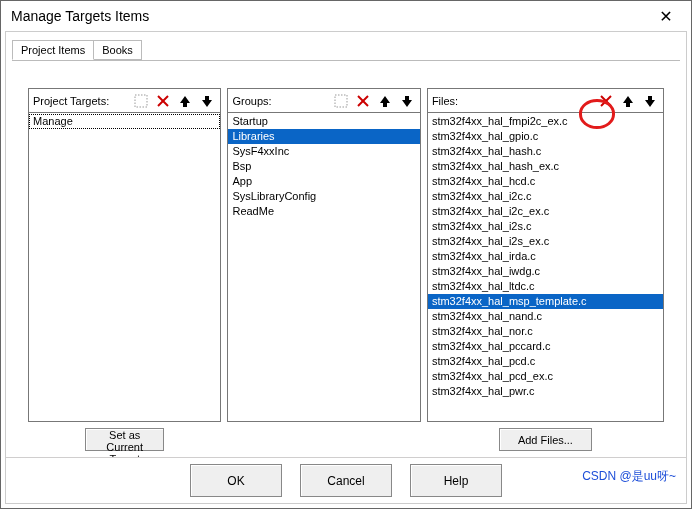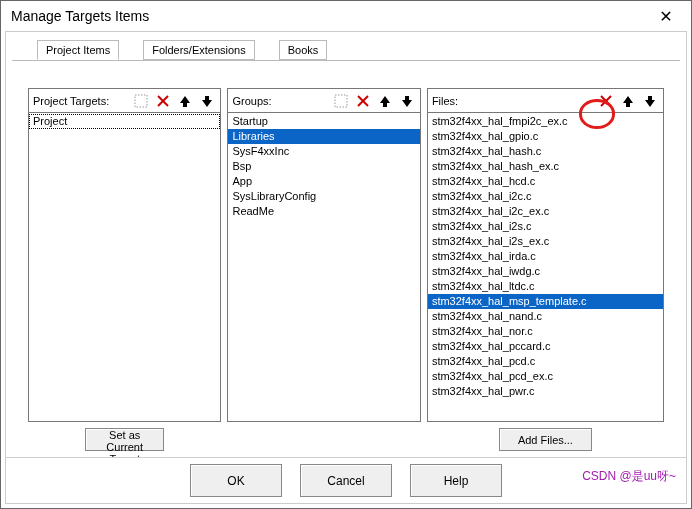--- a/index.html
+++ b/index.html
@@ -3,21 +3,21 @@
 <meta charset="utf-8">
 <style>
   * { box-sizing: border-box; }
   html, body { margin:0; padding:0; font-family: "Tahoma", sans-serif; font-size: 12px; color:#000; }
   .window { width:692px; height:509px; border:1px solid #666; background:#fff; position:relative; display:flex; flex-direction:column; }
   .titlebar { height:30px; display:flex; align-items:center; padding:0 10px; font-size:14px; }
   .titlebar .title { flex:1; }
   .titlebar .close { width:30px; text-align:center; cursor:default; font-size:16px; }
   .outer-frame { flex:1; margin:0 4px 4px 4px; border:1px solid #ccc; background:#fff; display:flex; flex-direction:column; }
   .tabs { display:flex; padding: 8px 6px 0 6px; font-size:11px; }
-  .tab { padding:3px 8px; border:1px solid #bbb; background:#fff; margin-right:-1px; position:relative;margin-left:25px; }
+  .tab { padding:3px 8px; border:1px solid #bbb; background:#fff; margin-right:-1px; position:relative; }
   .tab.active { border-bottom:1px solid #fff; z-index:2; }
   .tab-underline { border-top:1px solid #bbb; margin:0 6px -1px 6px; }
   .body { flex:1; display:flex; flex-direction:column; padding:28px 22px 6px 22px; gap:6px; }
   .columns { flex:1; display:flex; gap:6px; min-height:0; }
   .col { display:flex; flex-direction:column; flex:1; min-width:0; }
   .col.targets { flex-basis:31%; }
   .col.groups  { flex-basis:31%; }
   .col.files   { flex-basis:38%; }
   .col-header { display:flex; align-items:center; height:24px; border:1px solid #777; border-bottom:none; padding:0 2px 0 4px; background:#fff; }
   .col-header .label { flex:1; font-size:11px; }
@@ -28,38 +28,37 @@
   .listbox::-webkit-scrollbar-track { background:#efefef; border-left:1px solid #ccc; }
   .listbox::-webkit-scrollbar-thumb { background:#cdcdcd; border:1px solid #bbb; }
   .listitem { padding:0 4px; height:15px; line-height:15px; white-space:nowrap; overflow:hidden; text-overflow:clip; }
   .listitem.selected { background:#0a65c6; color:#fff; }
   .listitem.focusrow { outline:1px dotted #000; outline-offset:-1px; }
   .btnrow { display:flex; }
   .wide-btn { height:23px; border:1px solid #888; background:#efefef; font-size:11px; padding:0 10px; box-shadow: inset 1px 1px 0 #fff; }
   .spacer { flex:1; }
   .footer { height:46px; border-top:1px solid #d0cece; display:flex; align-items:center; justify-content:center; gap:18px; background:#fff; position:relative;}
   .dlg-btn { width:92px; height:33px; border:1px solid #888; background:#efefef; font-size:12px; box-shadow: inset 1px 1px 0 #fff; }
-  .watermark { position:absolute; right:10px; bottom:18px; color:#a21caf; font-size:12px; pointer-events:none; }
+  .watermark { position:absolute; right:10px; bottom:18px; color:#1d4ed8; font-size:12px; pointer-events:none; }
   .red-circle { position:absolute; width:36px; height:30px; border:3px solid #e21b1b; border-radius:50% / 48%; top:98px; left:578px; pointer-events:none; }
 </style>
 </head>
 <body>
 
 <div class="window">
 
   <div class="titlebar">
     <span class="title">Manage Targets Items</span>
     <span class="close">✕</span>
   </div>
 
   <div class="outer-frame">
 
     <div class="tabs">
       <div class="tab active"><span>Project Items</span></div>
-      <div class="tab"><span>Folders/Extensions</span></div>
       <div class="tab"><span>Books</span></div>
     </div>
     <div class="tab-underline"></div>
 
     <div class="body">
       <div class="columns">
 
         <div class="col targets">
           <div class="col-header">
             <span class="label">Project Targets:</span>
@@ -79,21 +78,21 @@
                   <path d="M7 2 L12 9 L9 9 L9 13 L5 13 L5 9 L2 9 Z" fill="#000"></path>
                 </svg>
               </span>
             <span class="tbtn">
                 <svg width="14" height="14">
                   <path d="M7 13 L12 6 L9 6 L9 2 L5 2 L5 6 L2 6 Z" fill="#000"></path>
                 </svg>
               </span>
           </div>
           <div class="listbox" id="list-targets">
-              <div class="listitem focusrow">Project</div>
+              <div class="listitem focusrow">Manage</div>
             </div>
           <div style="height:6px"></div>
           <div class="btnrow">
               <span class="spacer"></span>
               <button class="wide-btn" style="flex:1">Set as Current Target</button>
               <span class="spacer"></span>
             </div>
         </div>
 
         <div class="col groups">

